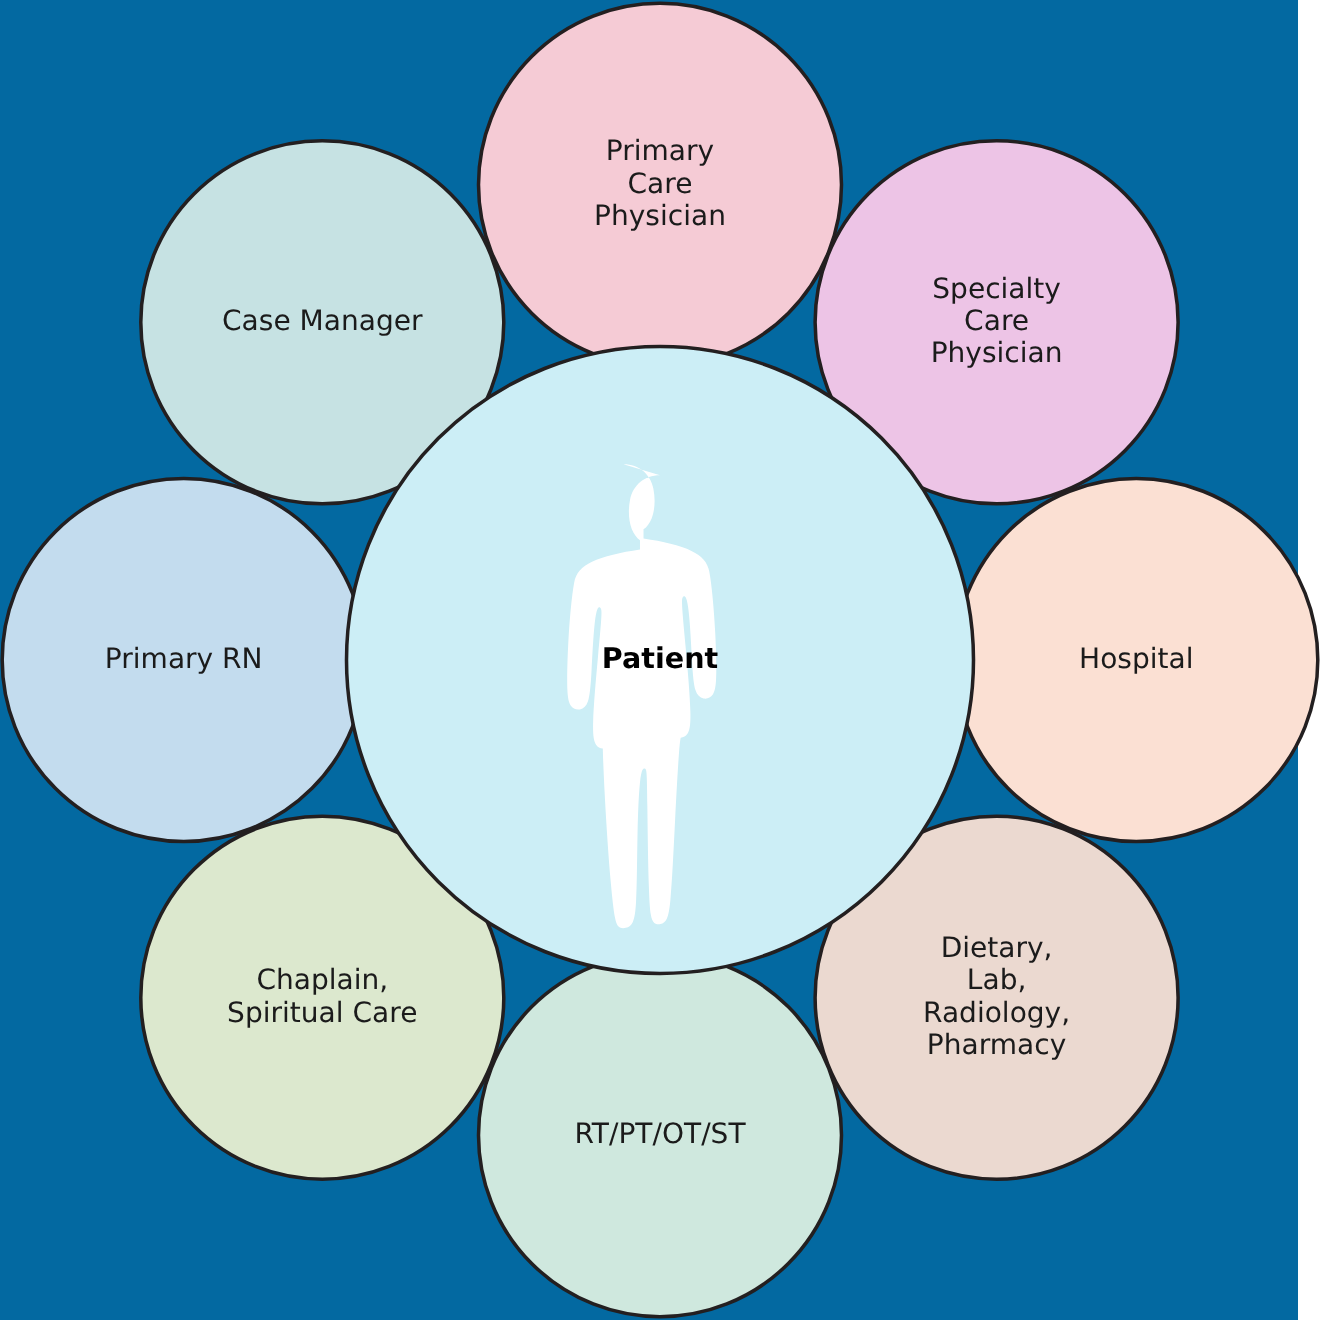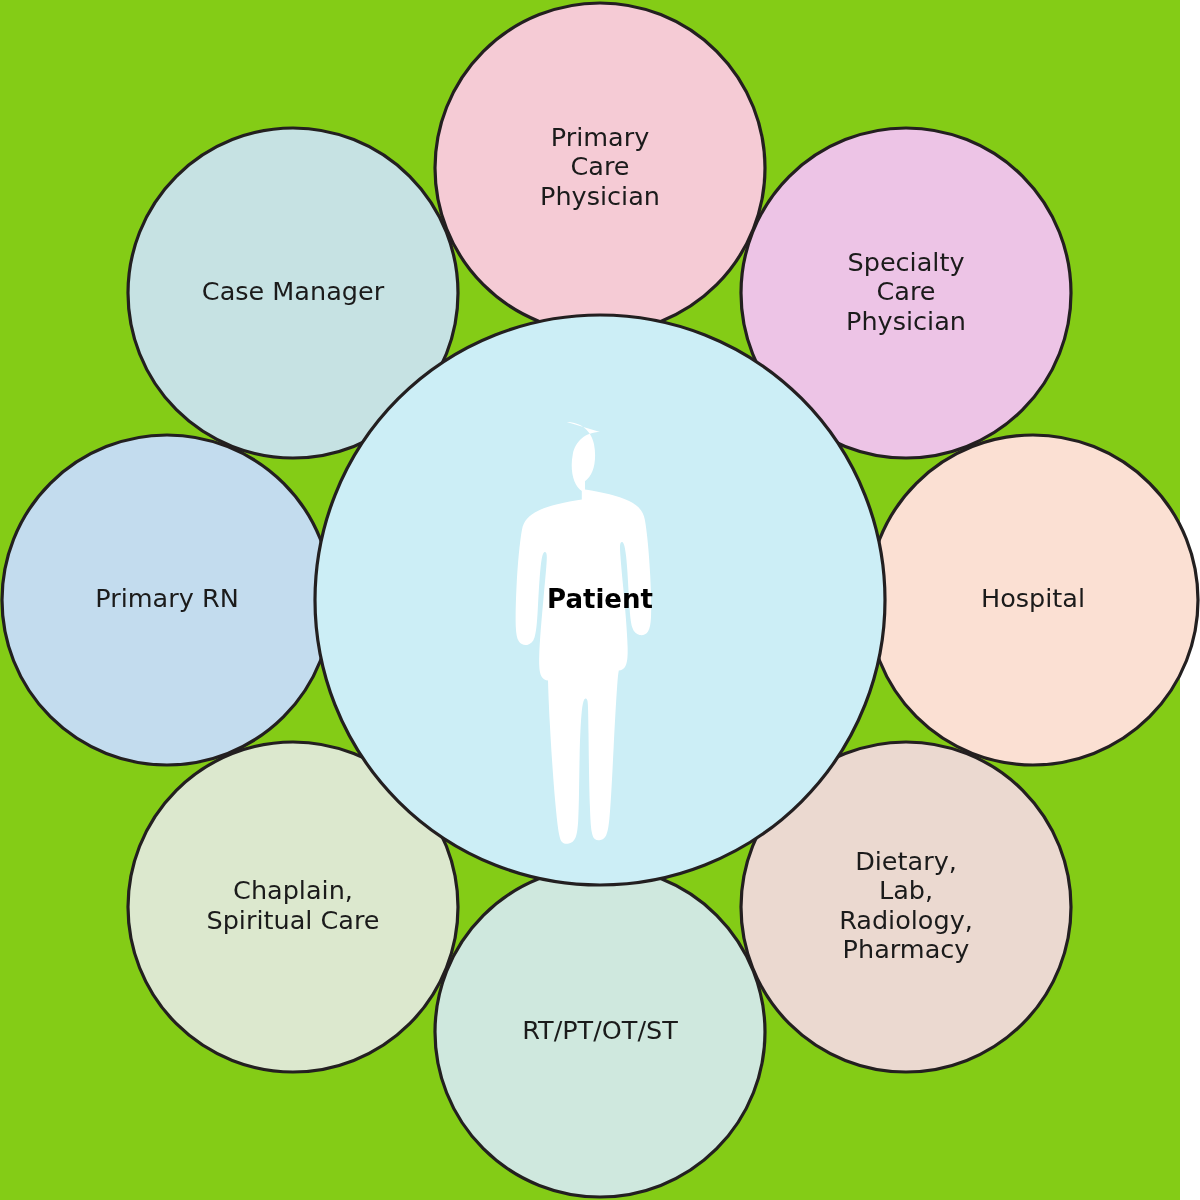--- a/index.html
+++ b/index.html
@@ -11,21 +11,21 @@
   body {
     width: 1200px;
     height: 1200px;
     font-family: "DejaVu Sans", "Liberation Sans", sans-serif;
     overflow: hidden;
   }
   #diagram-root {
     position: relative;
     width: 1180px;
     height: 1200px;
-    background: #84cc16;
+    background: #0369a1;
   }
   svg#diagram-canvas {
     position: absolute;
     top: 0;
     left: 0;
     width: 1200px;
     height: 1200px;
     display: block;
   }
   .node-circle {

